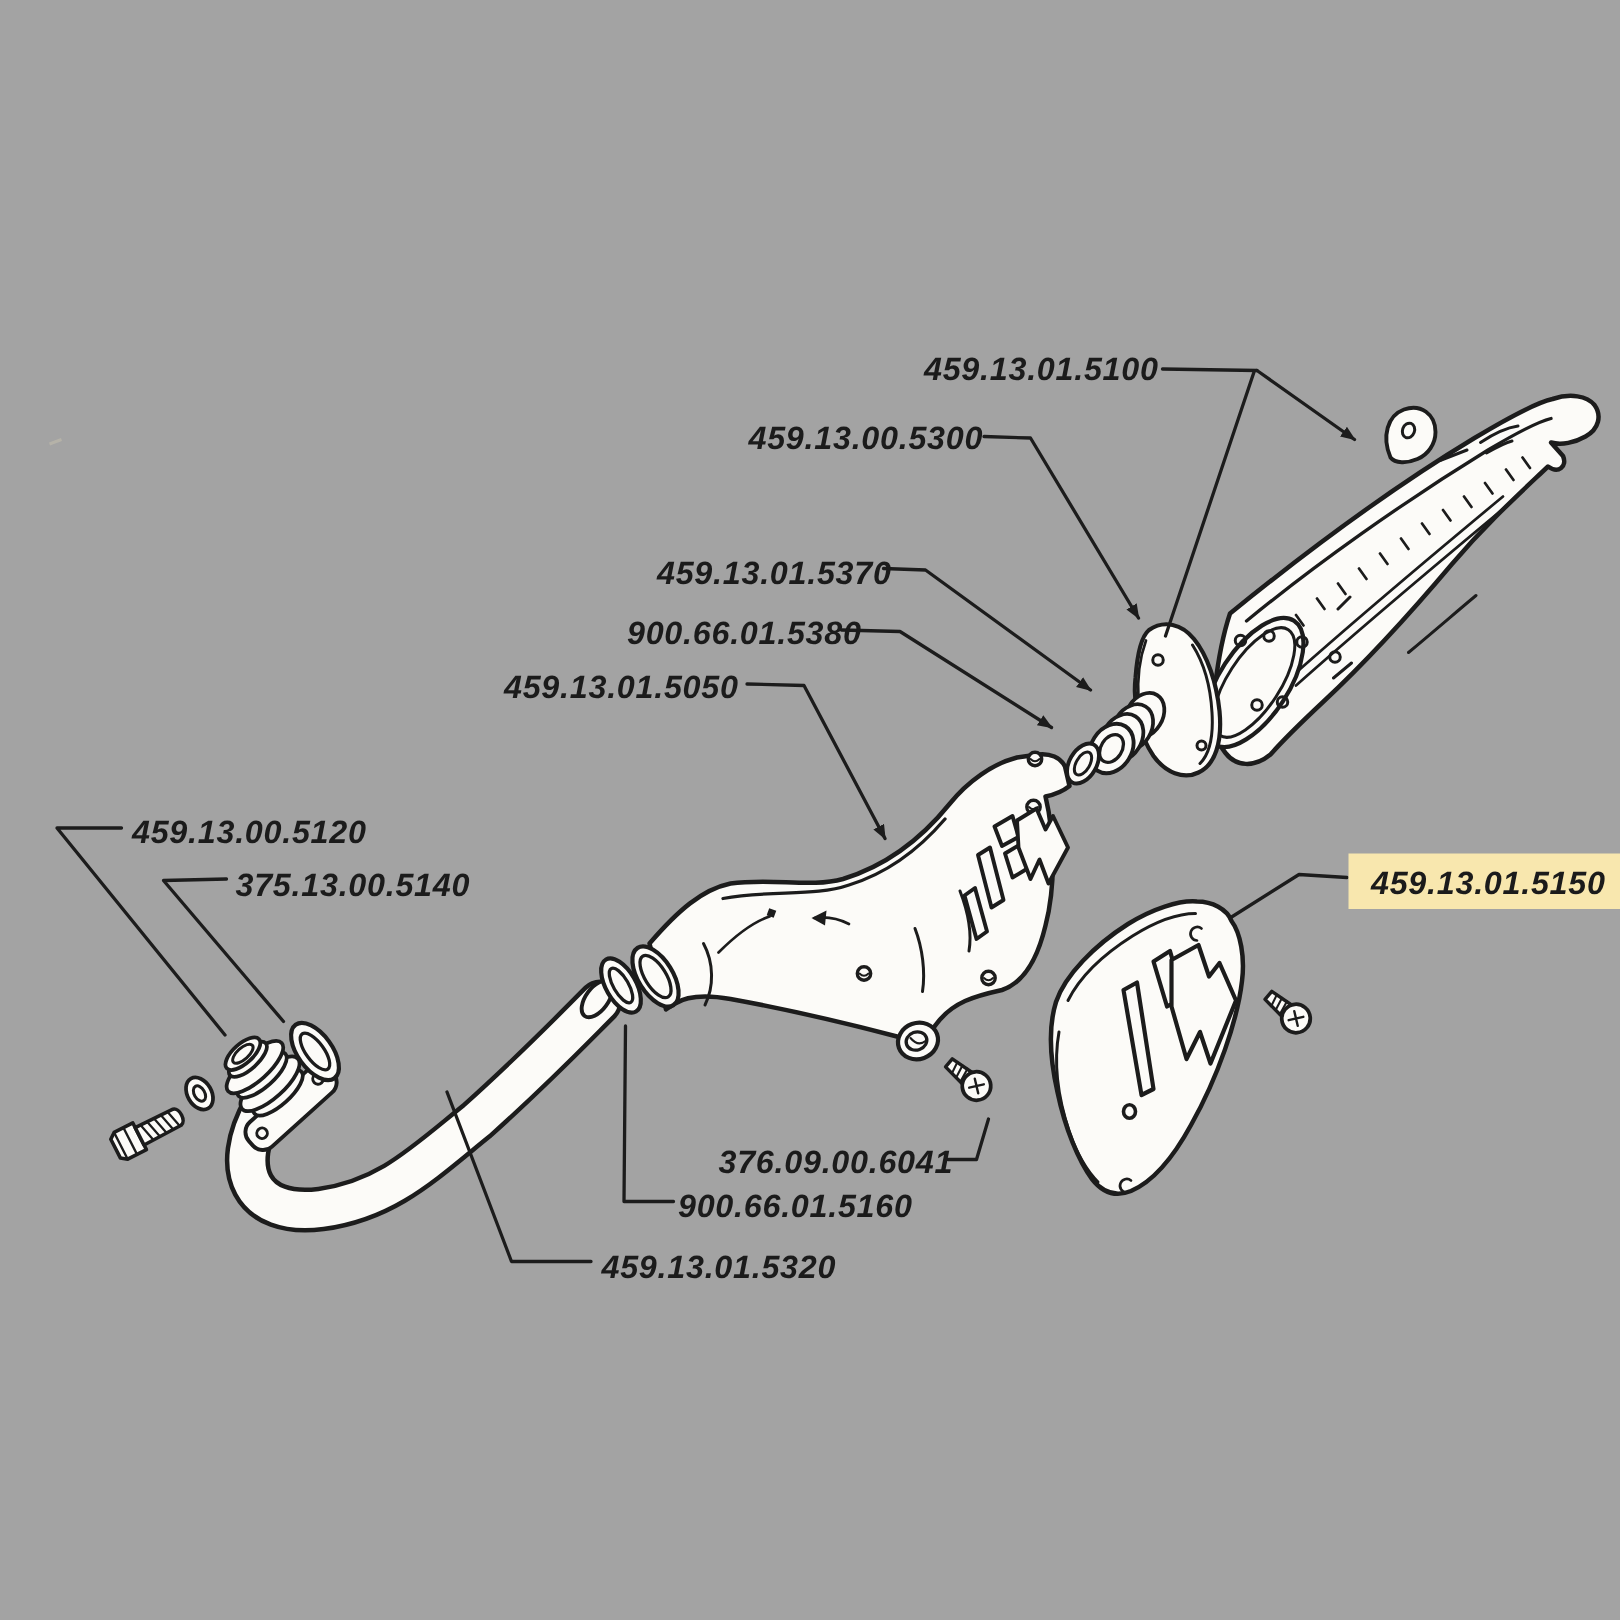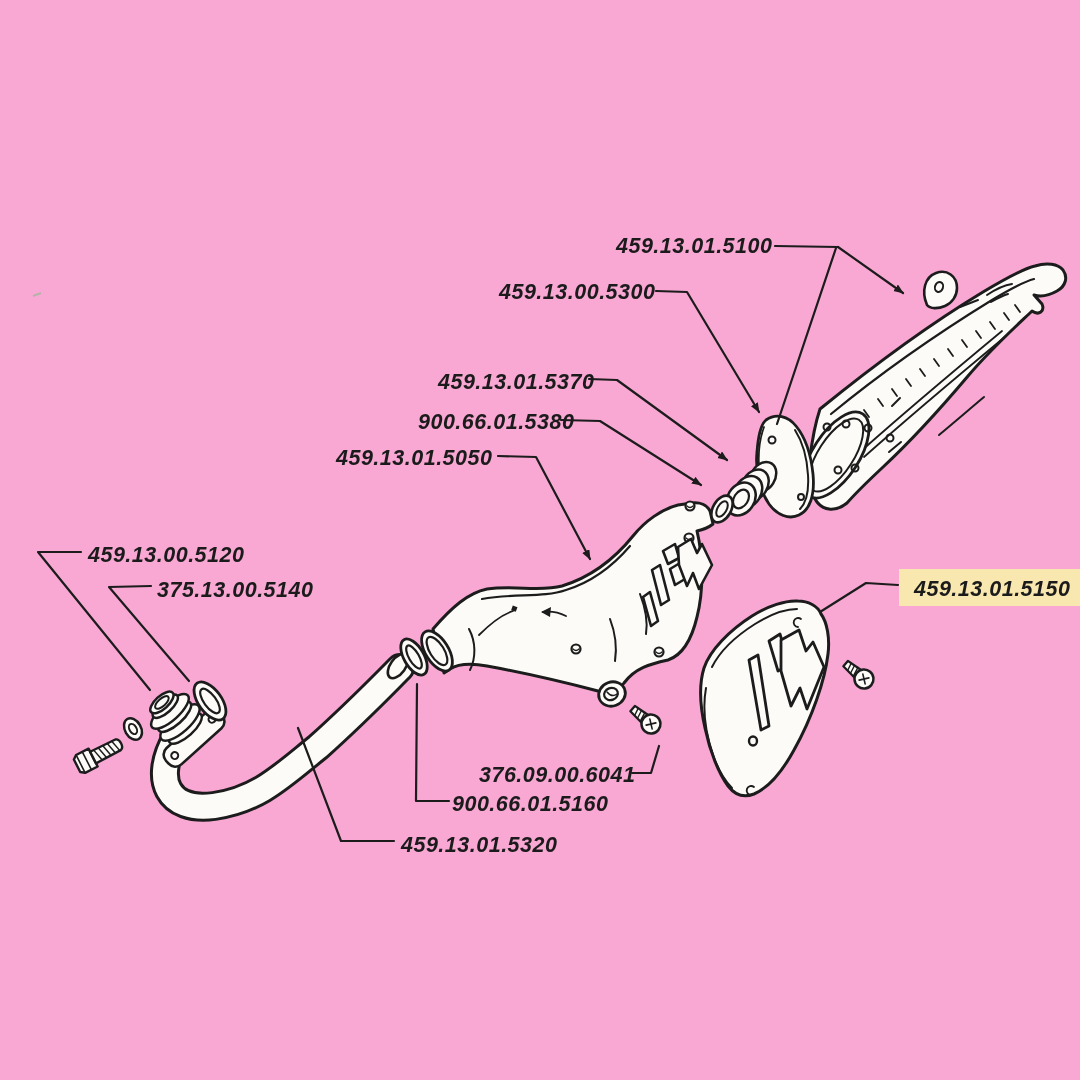--- a/index.html
+++ b/index.html
@@ -1,17 +1,17 @@
 <!DOCTYPE html>
 <html><head>
 <meta charset="utf-8">
 <style>
   html,body{margin:0;padding:0;}
   body{background:#e8e8e8;}
-  #stage{position:relative;width:1080px;height:1080px;background:#f9a8d4;overflow:hidden;}
+  #stage{position:relative;width:1080px;height:1080px;background:#a3a3a3;overflow:hidden;}
   svg{display:block;}
   .ink{stroke:#1c1c1c;fill:none;stroke-linecap:round;stroke-linejoin:round;}
   .part{stroke:#1c1c1c;fill:#fcfbf8;stroke-linecap:round;stroke-linejoin:round;}
   .leader{stroke:#1c1c1c;stroke-width:2.2;fill:none;stroke-linecap:round;stroke-linejoin:round;}
   .lbl{font-family:"Liberation Sans", sans-serif;font-style:italic;font-weight:600;
        font-size:21.5px;letter-spacing:.5px;fill:#1b1b1b;cursor:default;}
   .speck{stroke:#b5b2a8;stroke-width:2;}
 </style>
 </head>
 <body>

